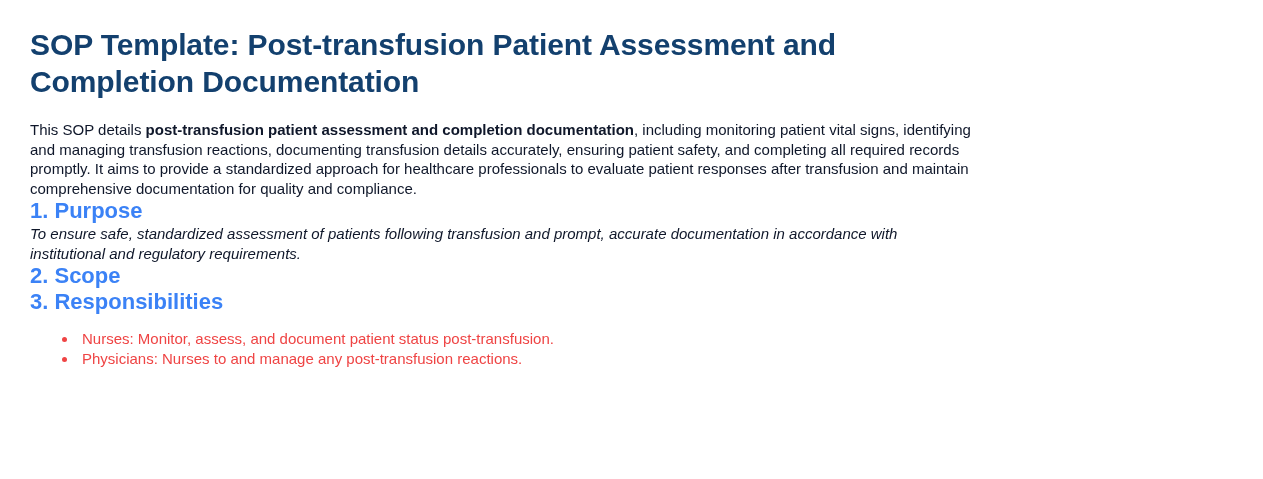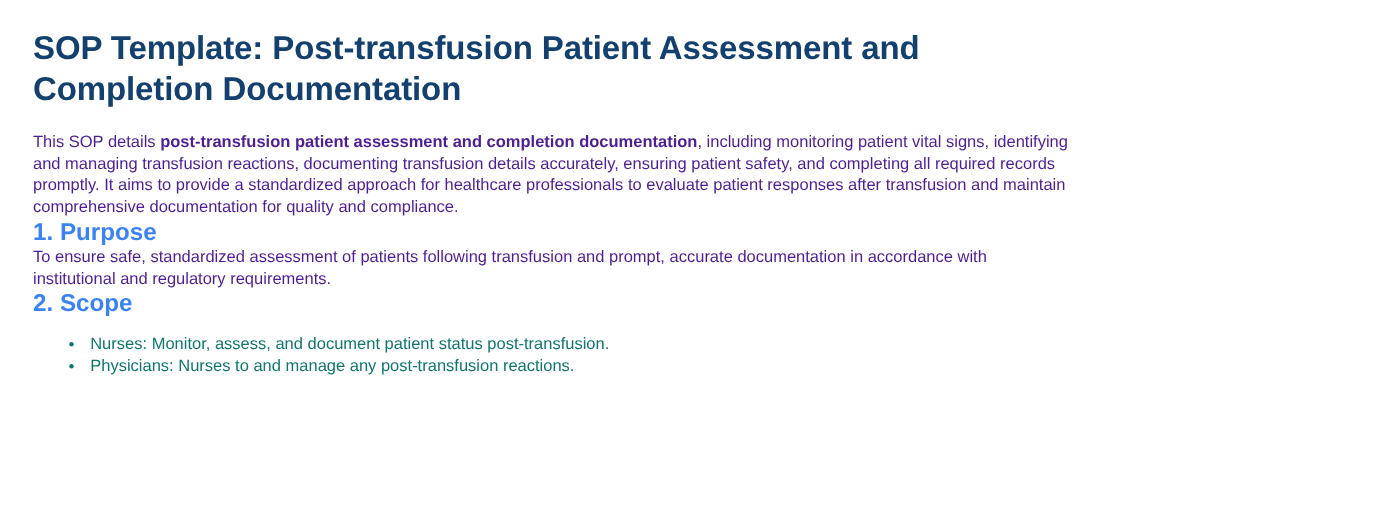--- a/index.html
+++ b/index.html
@@ -35,41 +35,42 @@
     font-size: 22px;
     line-height: 26px;
     font-weight: bold;
     margin: 0;
     padding: 0;
   }
   p.body-text {
     font-size: 15px;
     line-height: 19.5px;
     margin: 0;
-    color: #4c1d95;
+    color: #0f172a;
     max-width: 1203px;
   }
   p.intro {
     margin-top: 20px;
   }
   .sec-gap-heading {
     margin-top: 24px;
   }
   .sec-gap-para {
     margin-top: 20px;
+    font-style: italic;
   }
   ul.resp-list {
     margin: 14px 0 0 0;
     padding-left: 48px;
     list-style-type: disc;
   }
   ul.resp-list li {
     font-size: 15px;
     line-height: 20px;
-    color: #0f766e;
+    color: #ef4444;
     padding-left: 4px;
   }
   strong.bold-run {
     font-weight: bold;
   }
 </style>
 </head>
 <body>
 
 <div class="page">
@@ -78,19 +79,20 @@
 
   <p class="body-text intro"><span>This SOP details </span><strong class="bold-run">post-transfusion patient assessment and completion documentation</strong><span>, including monitoring patient vital signs, identifying and managing transfusion reactions, documenting transfusion details accurately, ensuring patient safety, and completing all required records promptly. It aims to provide a standardized approach for healthcare professionals to evaluate patient responses after transfusion and maintain comprehensive documentation for quality and compliance.</span></p>
 
   <h2 class="section-heading sec-gap-heading">1. Purpose</h2>
 
   <p class="body-text sec-gap-para">To ensure safe, standardized assessment of patients following transfusion and prompt, accurate documentation in accordance with institutional and regulatory requirements.</p>
 
   <h2 class="section-heading sec-gap-heading">2. Scope</h2>
 
 
+  <h2 class="section-heading sec-gap-heading">3. Responsibilities</h2>
 
   <ul class="resp-list">
     <li>Nurses: Monitor, assess, and document patient status post-transfusion.</li>
     <li>Physicians: Nurses to and manage any post-transfusion reactions.</li>
   </ul>
 
 </div>
 
 </body></html>

